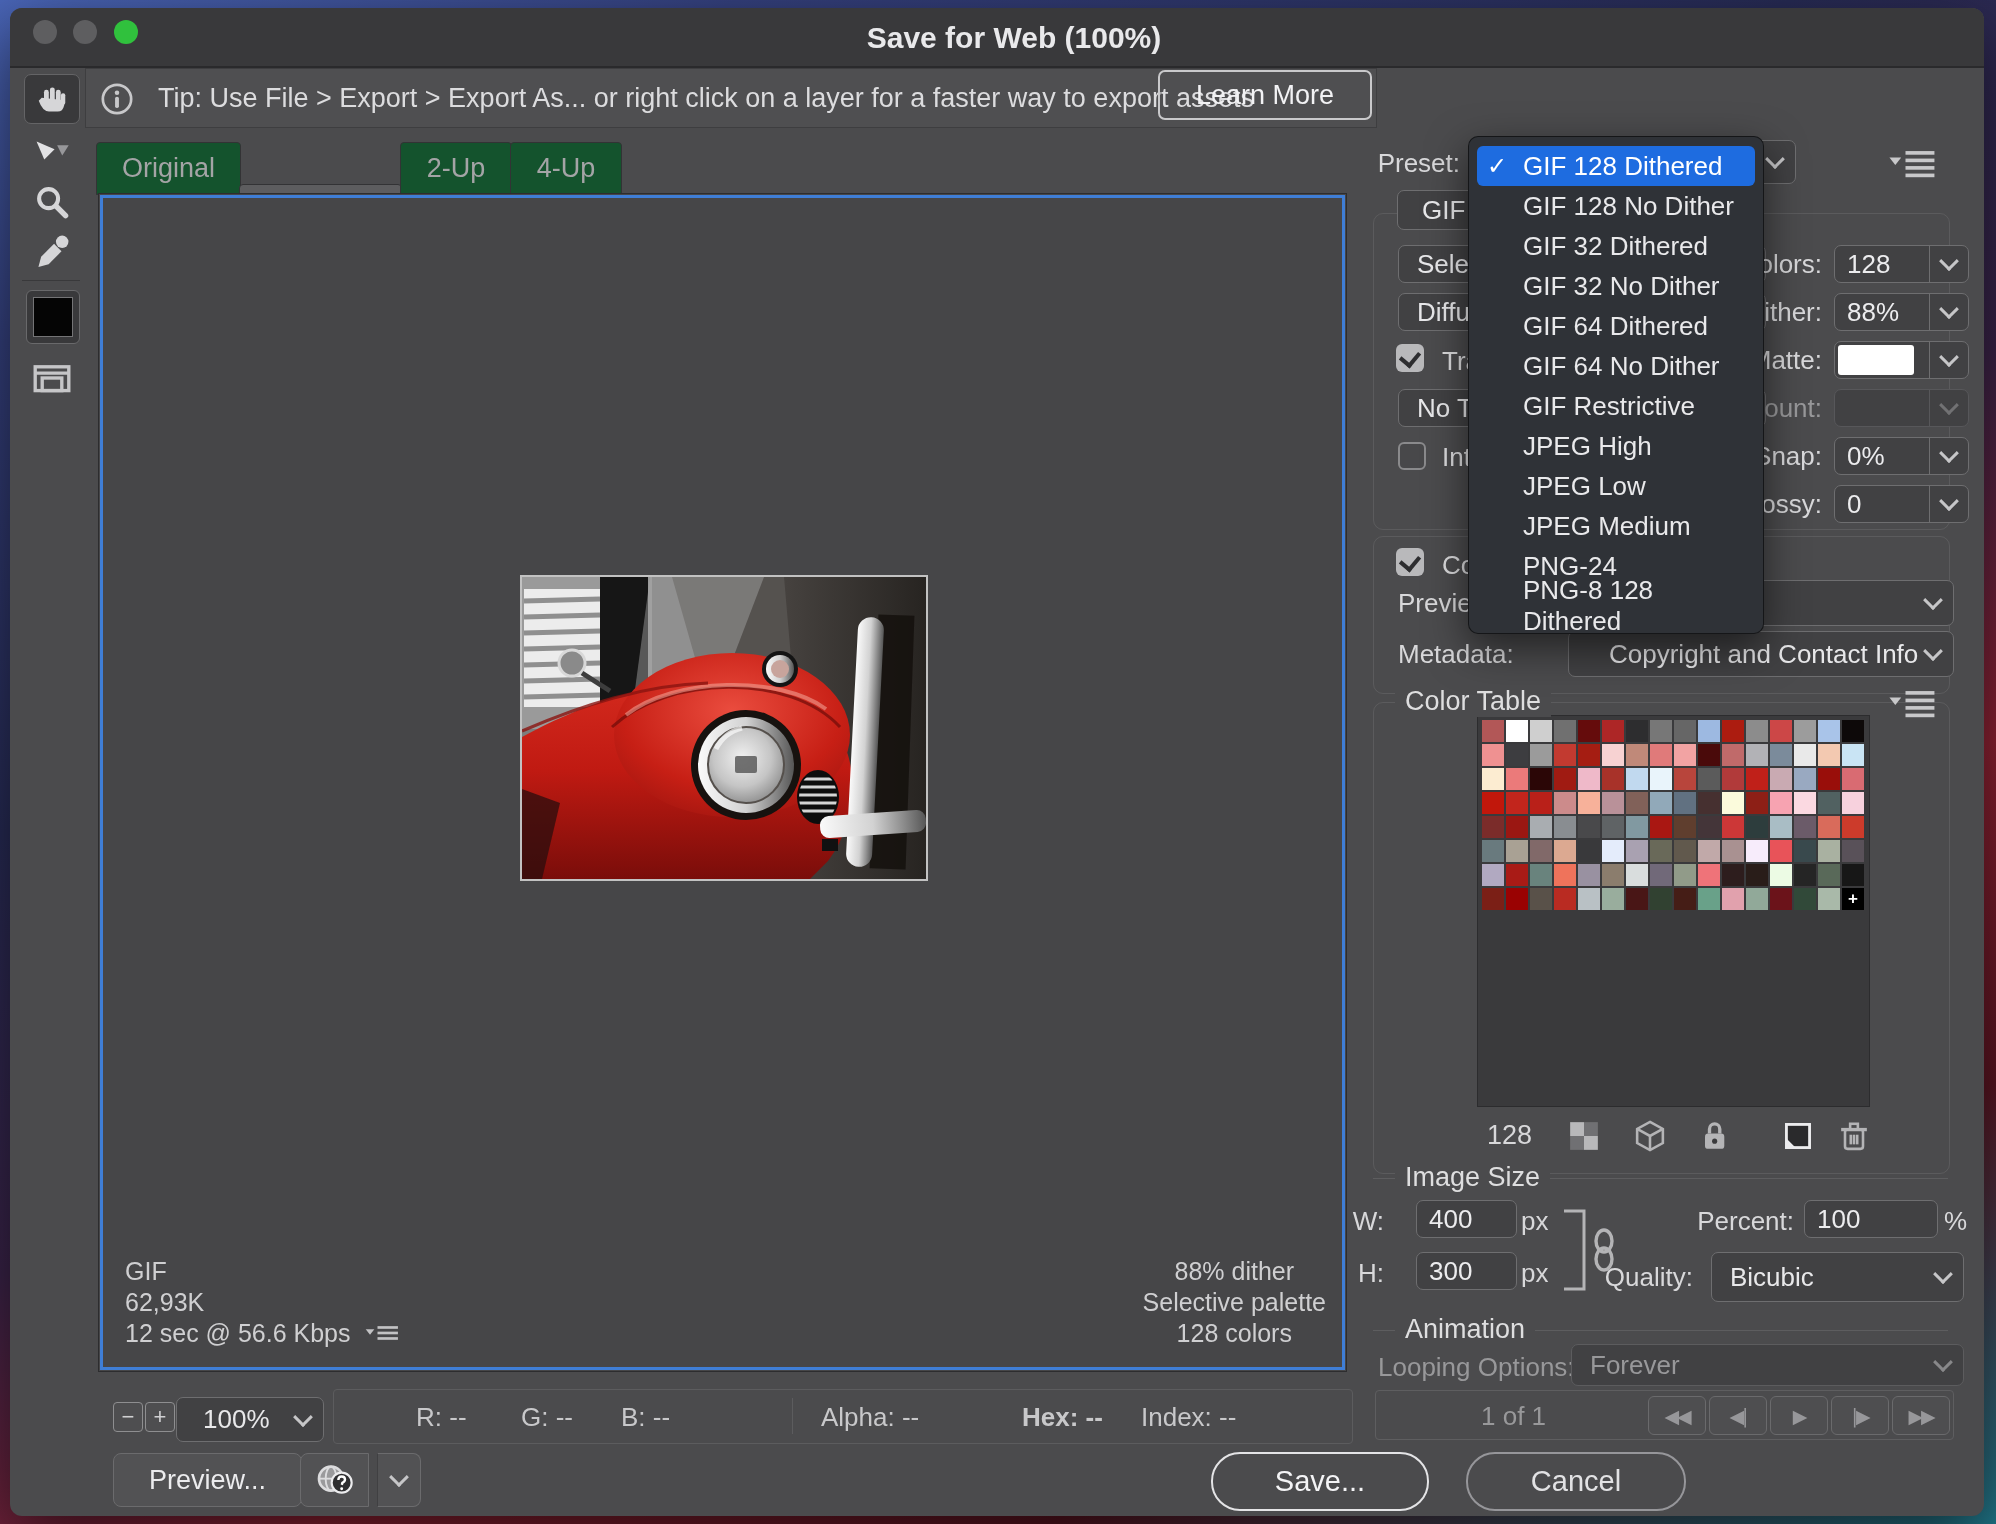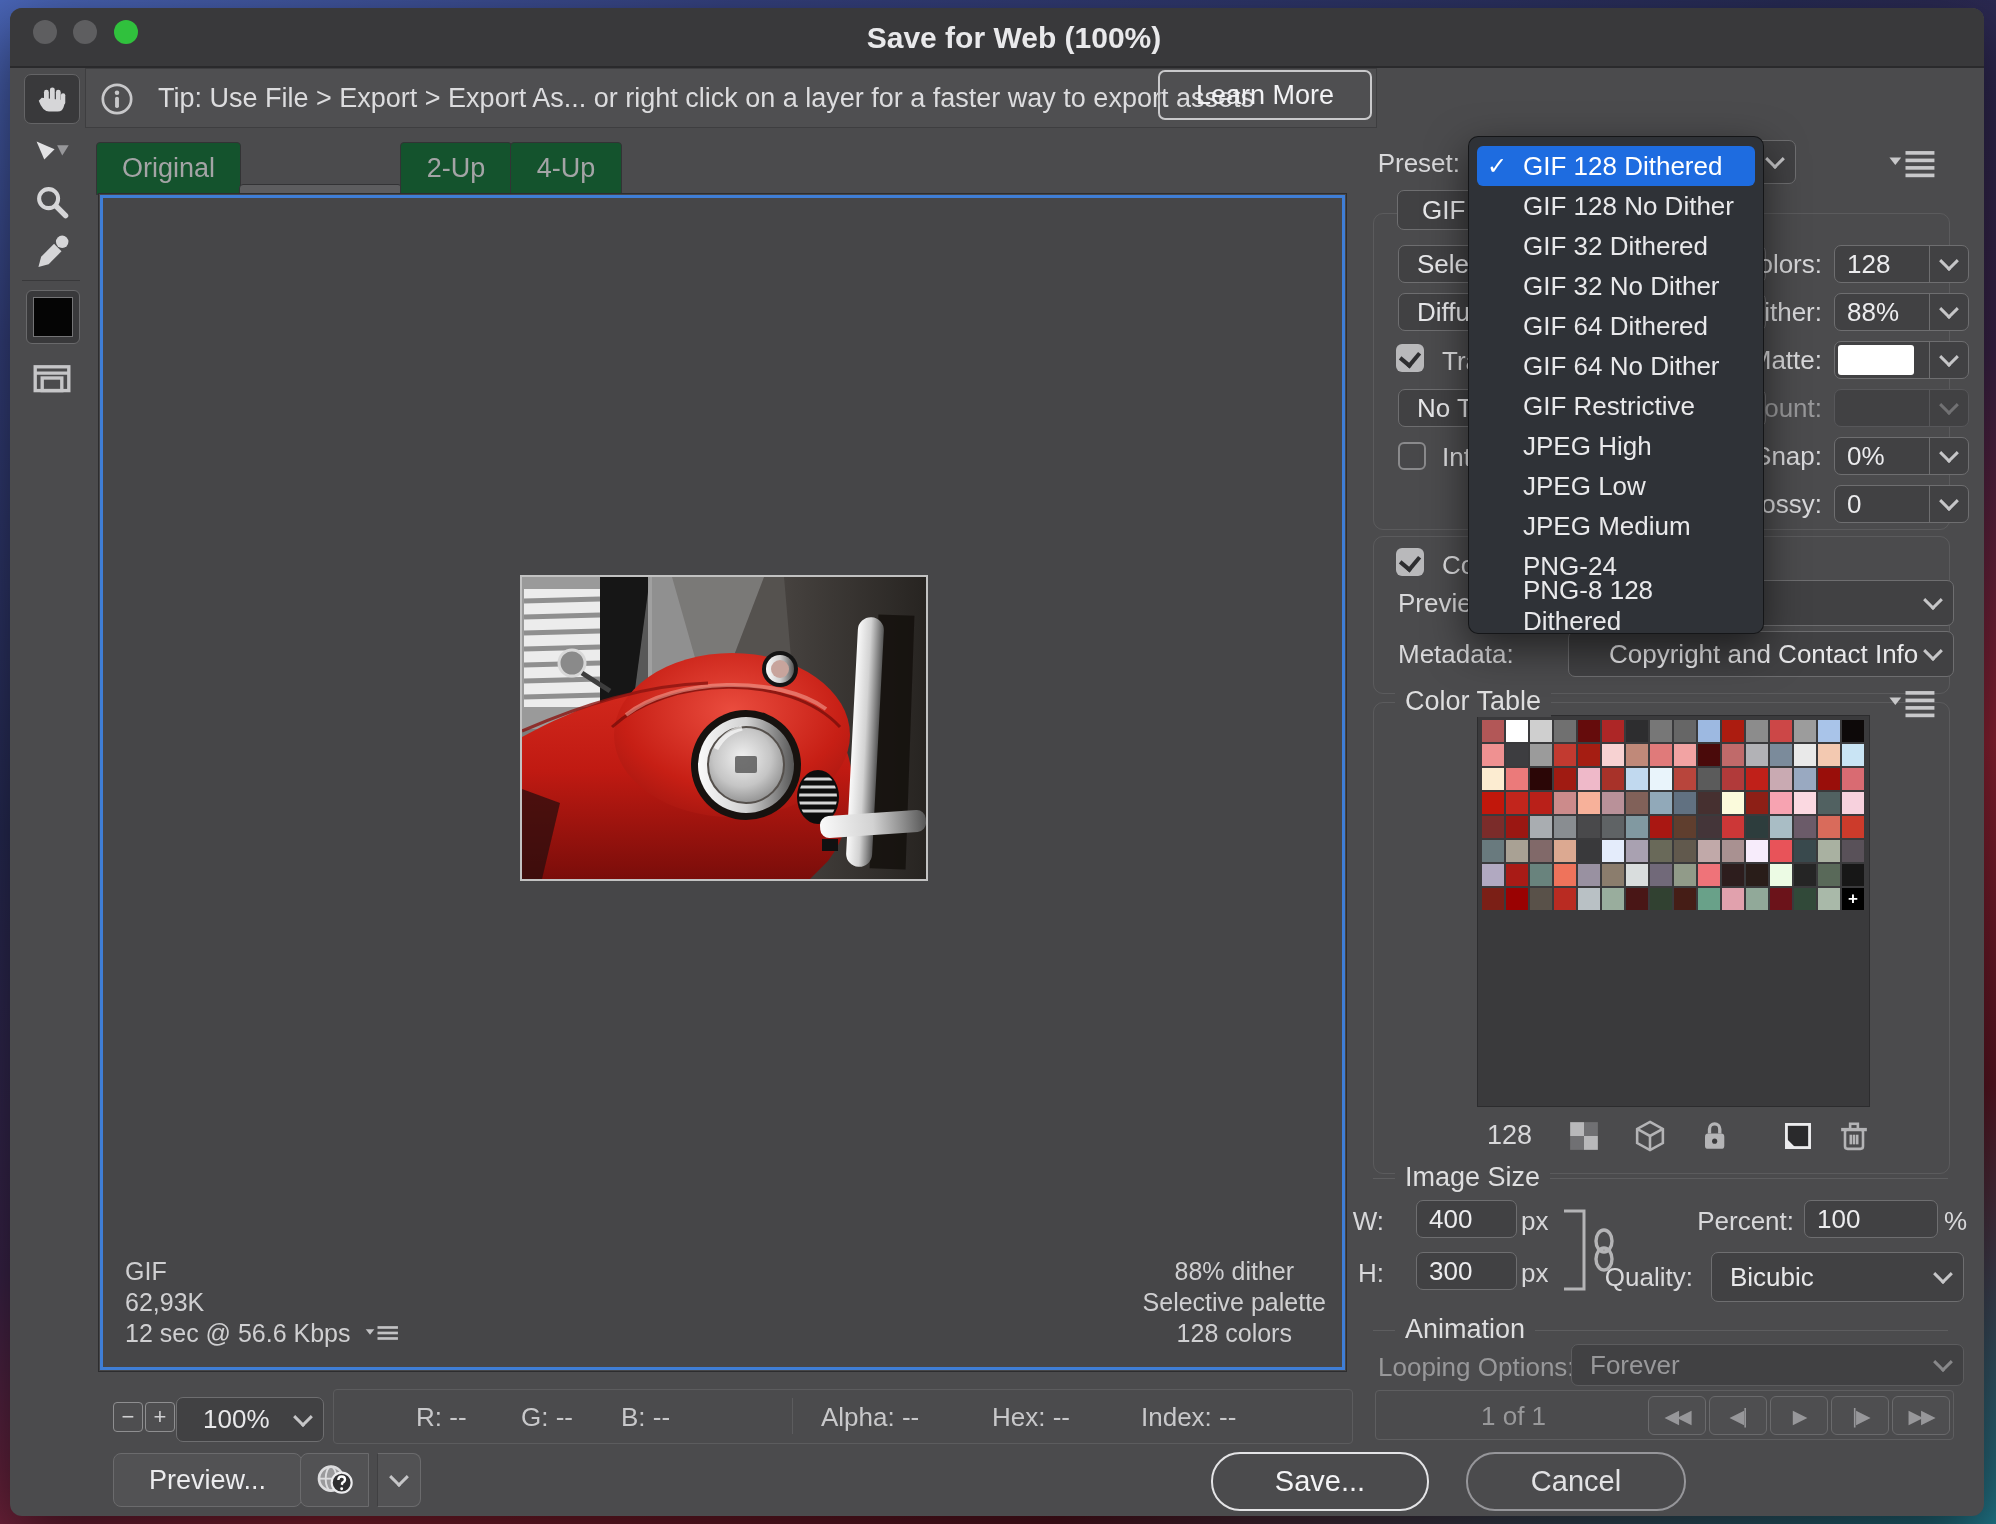--- a/index.html
+++ b/index.html
@@ -259,21 +259,21 @@
   <div class="sel" style="left:166px;top:1389px;width:146px;height:43px;">
     <span class="txt" style="padding-left:26px;">100%</span>
     <span class="chev"></span>
   </div>
   <div class="rgbbox">
     <span class="rgbtxt" style="left:82px;">R: --</span>
     <span class="rgbtxt" style="left:187px;">G: --</span>
     <span class="rgbtxt" style="left:287px;">B: --</span>
     <span class="a" style="left:458px;top:8px;width:1px;height:36px;background:#5c5c5e;"></span>
     <span class="rgbtxt" style="left:487px;">Alpha: --</span>
-    <span class="rgbtxt" style="left:658px;">Hex: --</span>
+    <span class="rgbtxt" style="left:688px;font-weight:bold;">Hex: --</span>
     <span class="rgbtxt" style="left:807px;">Index: --</span>
   </div>
 
   <div class="flatbtn" style="left:103px;top:1445px;width:187px;height:52px;">Preview...</div>
   <div class="flatbtn" style="left:280px;top:1445px;width:67px;height:52px;border-radius:8px 0 0 8px;margin-left:10px;">
     <svg width="40" height="40" viewBox="0 0 30 30">
       <circle cx="12" cy="14" r="9" fill="#9a9a9c" stroke="#dcdcde" stroke-width="2"></circle>
       <ellipse cx="12" cy="14" rx="4" ry="9" fill="none" stroke="#dcdcde" stroke-width="1.4"></ellipse>
       <line x1="3" y1="14" x2="21" y2="14" stroke="#dcdcde" stroke-width="1.4"></line>
       <circle cx="20" cy="17" r="7.5" fill="#2e2e30" stroke="#ececee" stroke-width="1.6"></circle>

